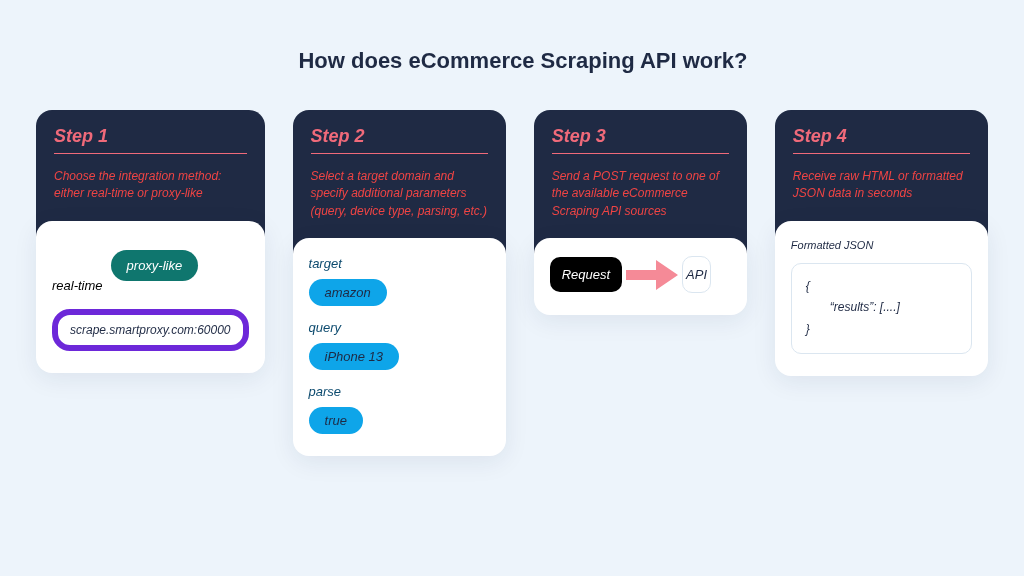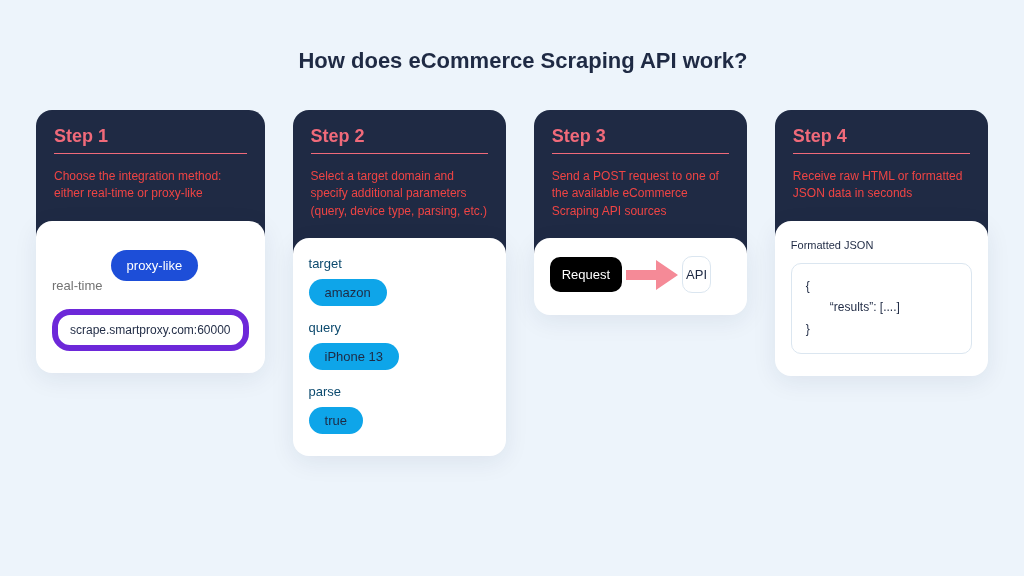--- a/index.html
+++ b/index.html
@@ -22,20 +22,21 @@
   .steps {
     display: flex;
     justify-content: center;
     align-items: flex-start;
     gap: 28px;
     padding: 0 36px;
   }
   .step {
     width: 239px;
     position: relative;
+    font-style: italic;
   }
   .header {
     background: #1f2a44;
     border-radius: 16px 16px 0 0;
     padding: 16px 18px 34px 18px;
     position: relative;
     z-index: 1;
   }
   .step-label {
     color: #f06a7a;
@@ -63,25 +64,25 @@
   }
   .inline-labels {
     display: flex;
     align-items: center;
     gap: 8px;
     margin-bottom: 16px;
     white-space: nowrap;
   }
   .plain {
     font-size: 13px;
-    color: #737373;
+    color: #000000;
     margin-top: 39px;
   }
   .pill-red {
-    background: #1d4ed8;
+    background: #0f766e;
     color: #ffffff;
     border-radius: 18px;
     padding: 8px 16px;
     font-size: 13px;
     font-weight: 500;
   }
   .pill-outline {
     border: 6px solid #6d28d9;
     border-radius: 18px;
     padding: 8px 12px;

